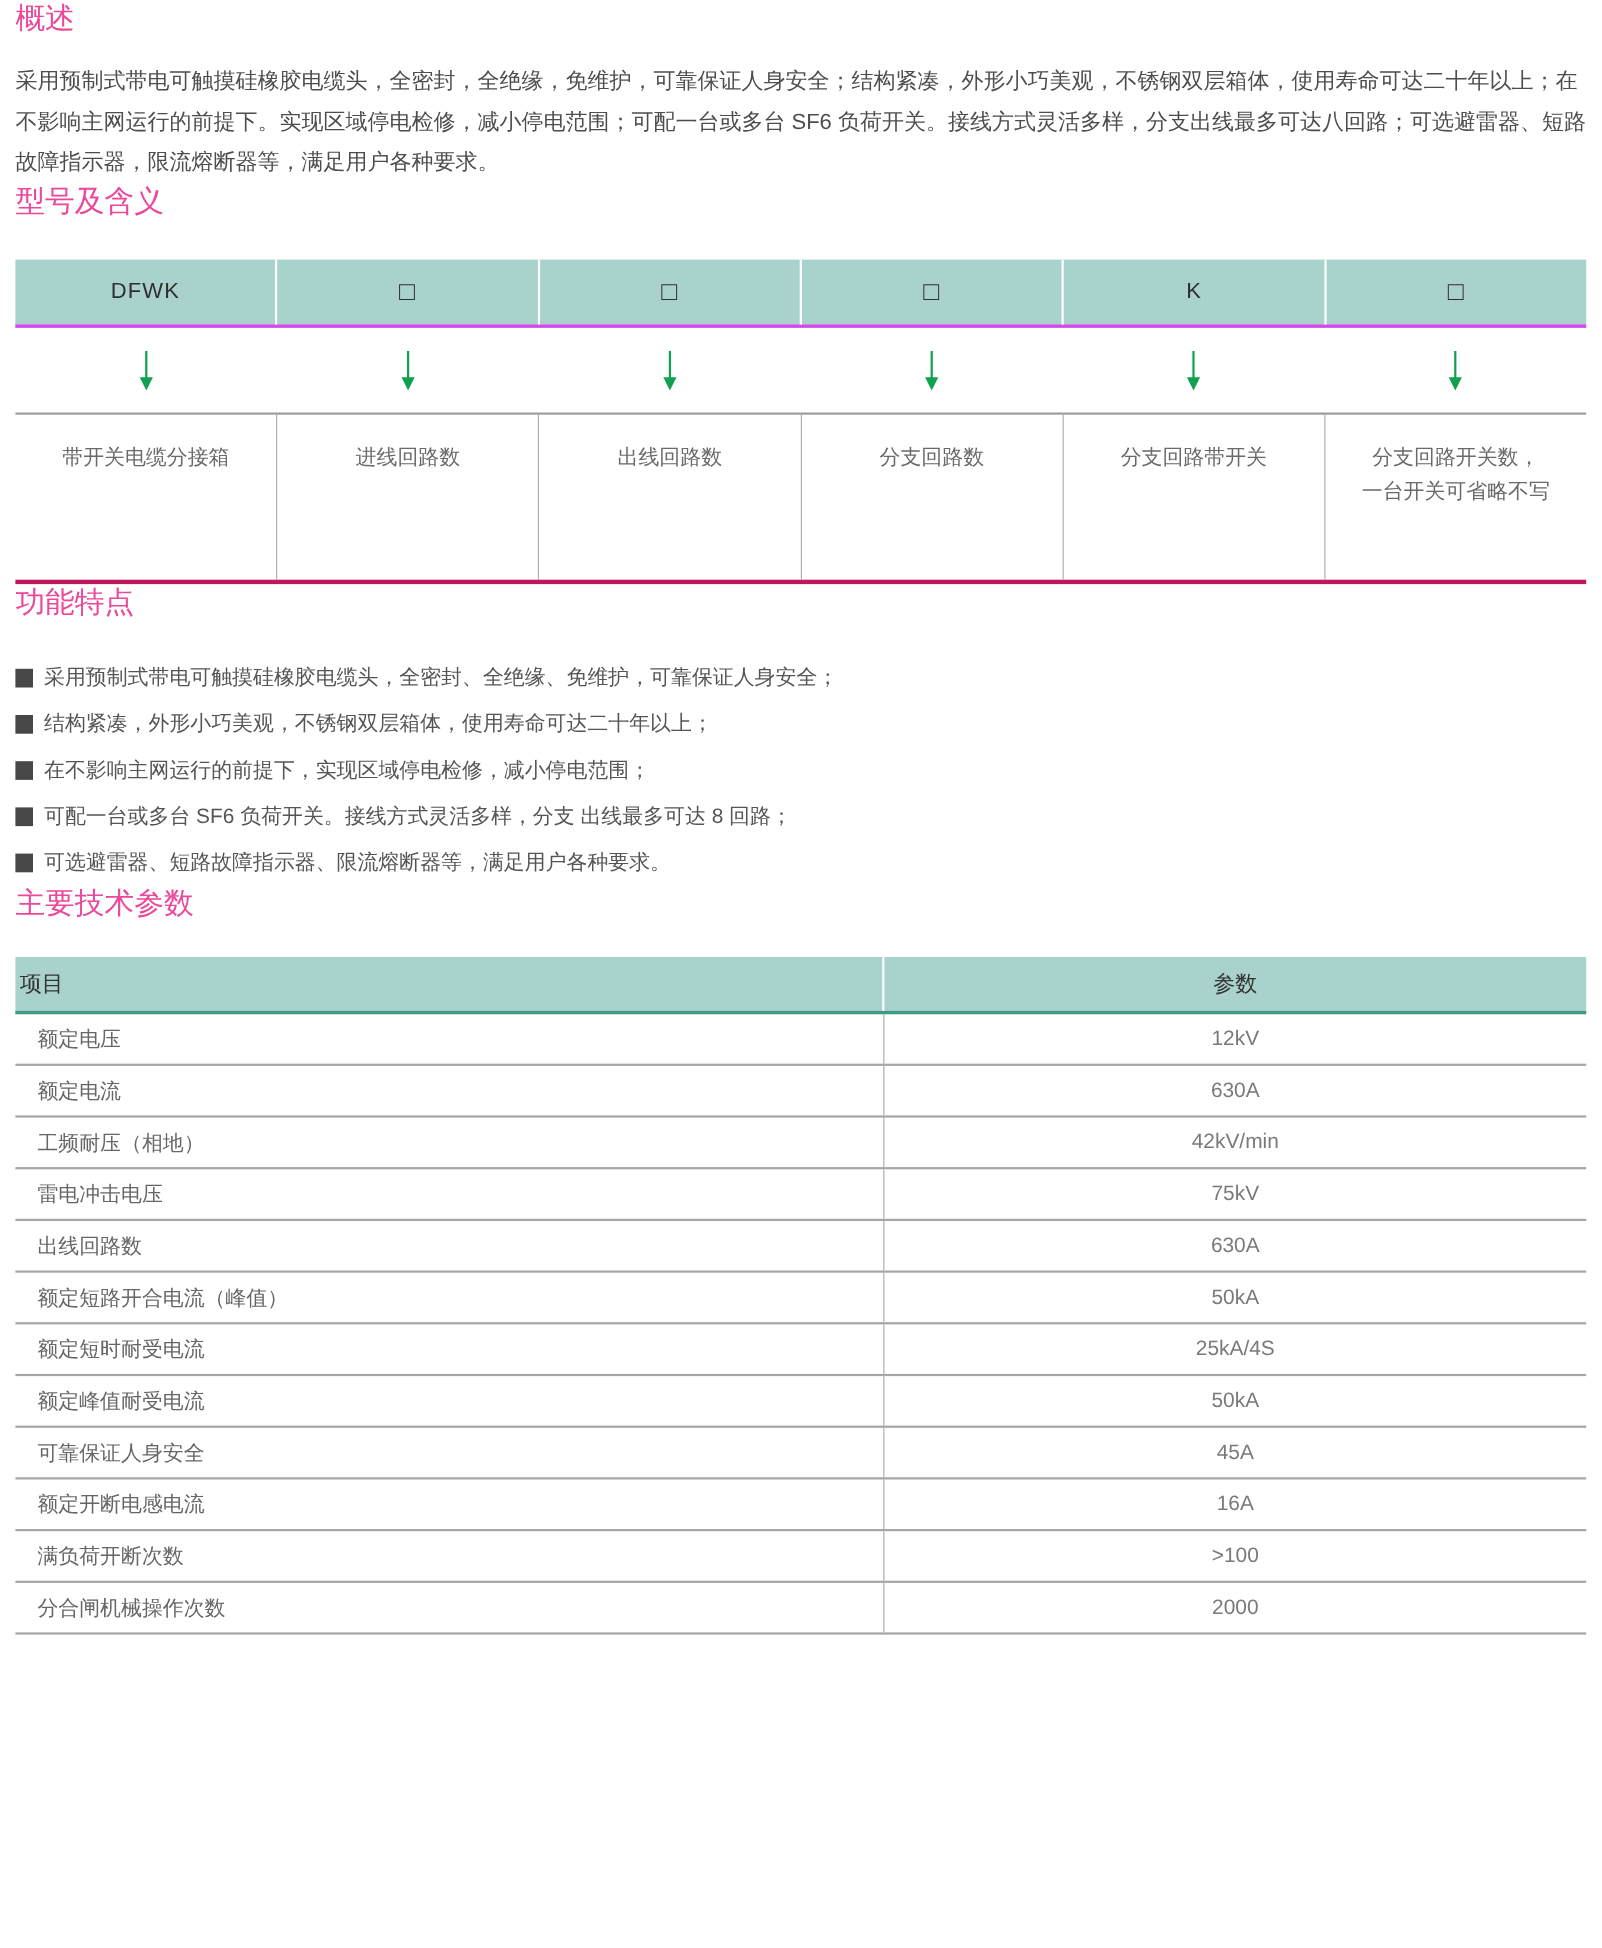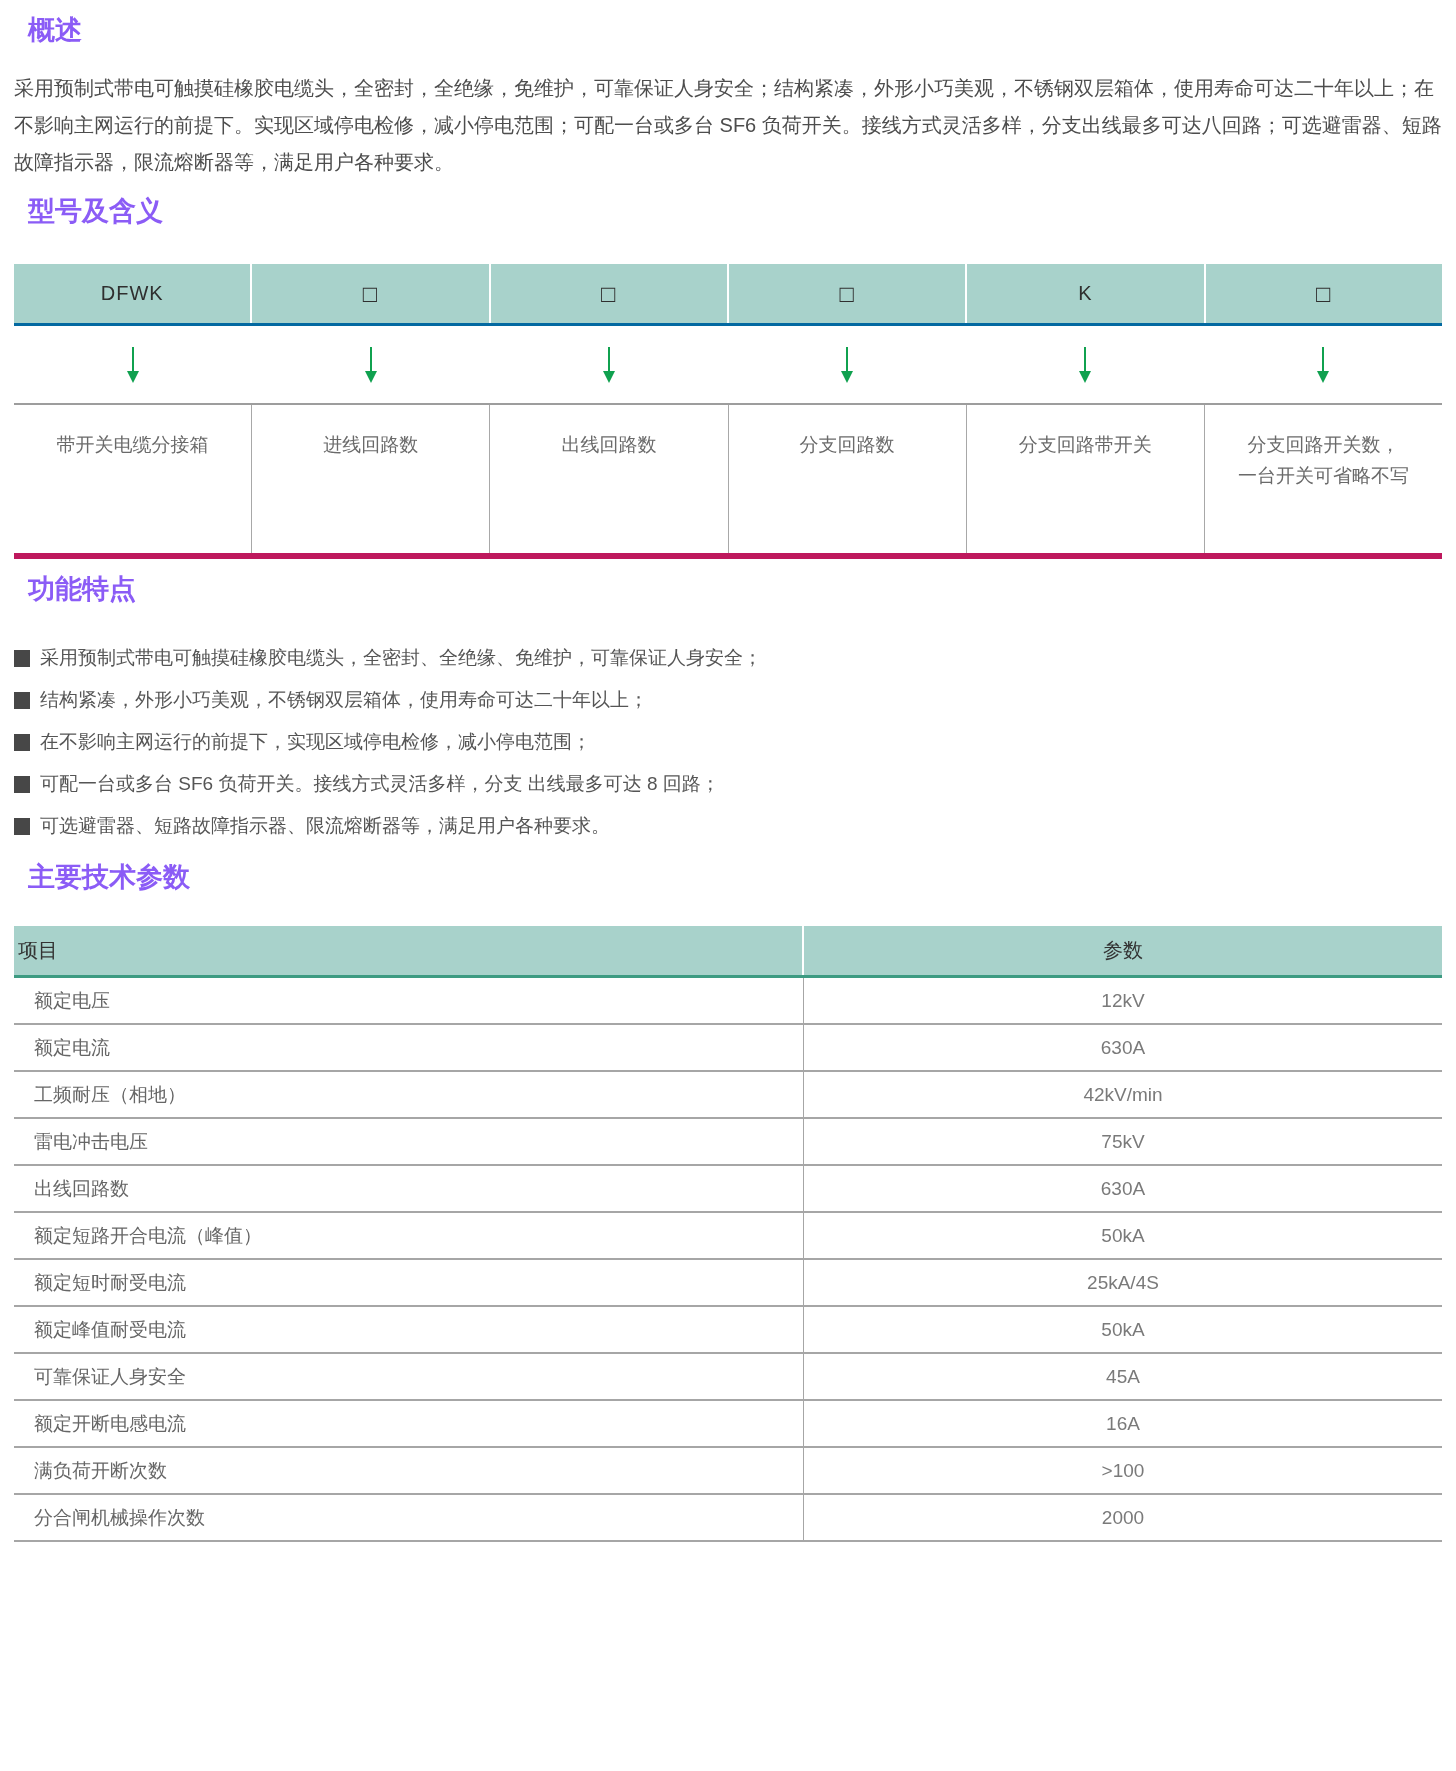--- a/index.html
+++ b/index.html
@@ -8,43 +8,43 @@
     width: 1456px;
     min-height: 1771px;
     font-family: "Liberation Sans", "DejaVu Sans", sans-serif;
     color: #4d4d4d;
   }
   .page { padding: 0 14px; width: 1456px; }
 
   h2.sec-heading {
     font-size: 27px;
     line-height: 32px;
-    font-weight: 700;
-    color: #8b5cf6;
-    margin: 14px;
+    font-weight: 400;
+    color: #ec4899;
+    margin: 0;
   }
   .h-overview { margin-top: 52px; }
   .h-model    { margin-top: 60px; }
   .h-features { margin-top: 64px; }
   .h-params   { margin-top: 53px; }
 
   .para {
     margin: 24px 0 0 0;
     font-size: 20px;
     line-height: 37px;
     color: #4d4d4d;
   }
 
   
   .model-codes {
     margin-top: 37px;
     display: flex;
     height: 62px;
     background: #a8d2cb;
-    border-bottom: 3px solid #0369a1;
+    border-bottom: 3px solid #d946ef;
   }
   .code-cell {
     flex: 1;
     display: flex;
     align-items: center;
     justify-content: center;
     font-size: 20px;
     letter-spacing: 1px;
     color: #2f2f2f;
   }
@@ -52,21 +52,21 @@
   .code-cell.box-glyph { font-size: 24px; }
 
   .arrow-row { display: flex; height: 77px; align-items: center; }
   .arrow-cell { flex: 1; text-align: center; }
   .arrow-cell svg { display: inline-block; vertical-align: middle; }
 
   .model-meanings {
     display: flex;
     height: 156px;
     border-top: 2px solid #9d9d9d;
-    border-bottom: 6px solid #be185d;
+    border-bottom: 4px solid #be185d;
   }
   .meaning-cell {
     flex: 1;
     text-align: center;
     padding: 24px 10px 0 10px;
     font-size: 19px;
     line-height: 31px;
     color: #6a6a6a;
     white-space: pre-line;
   }

